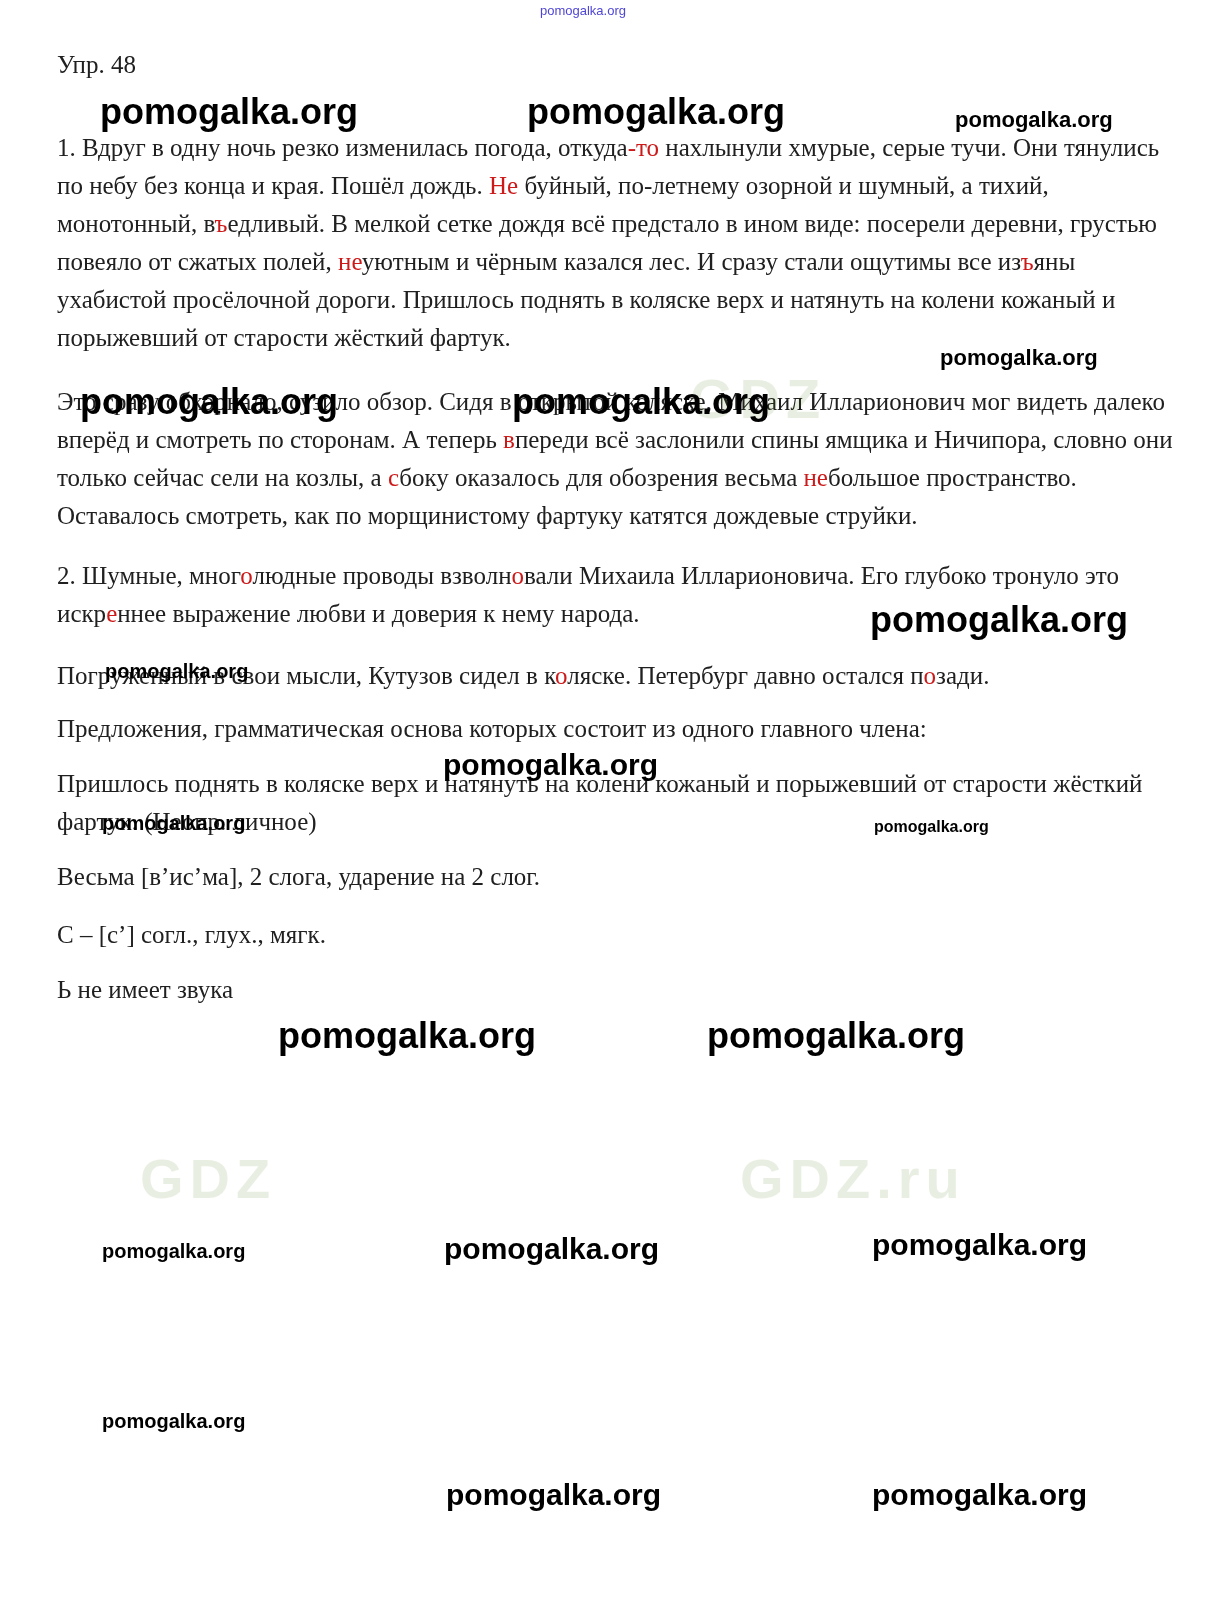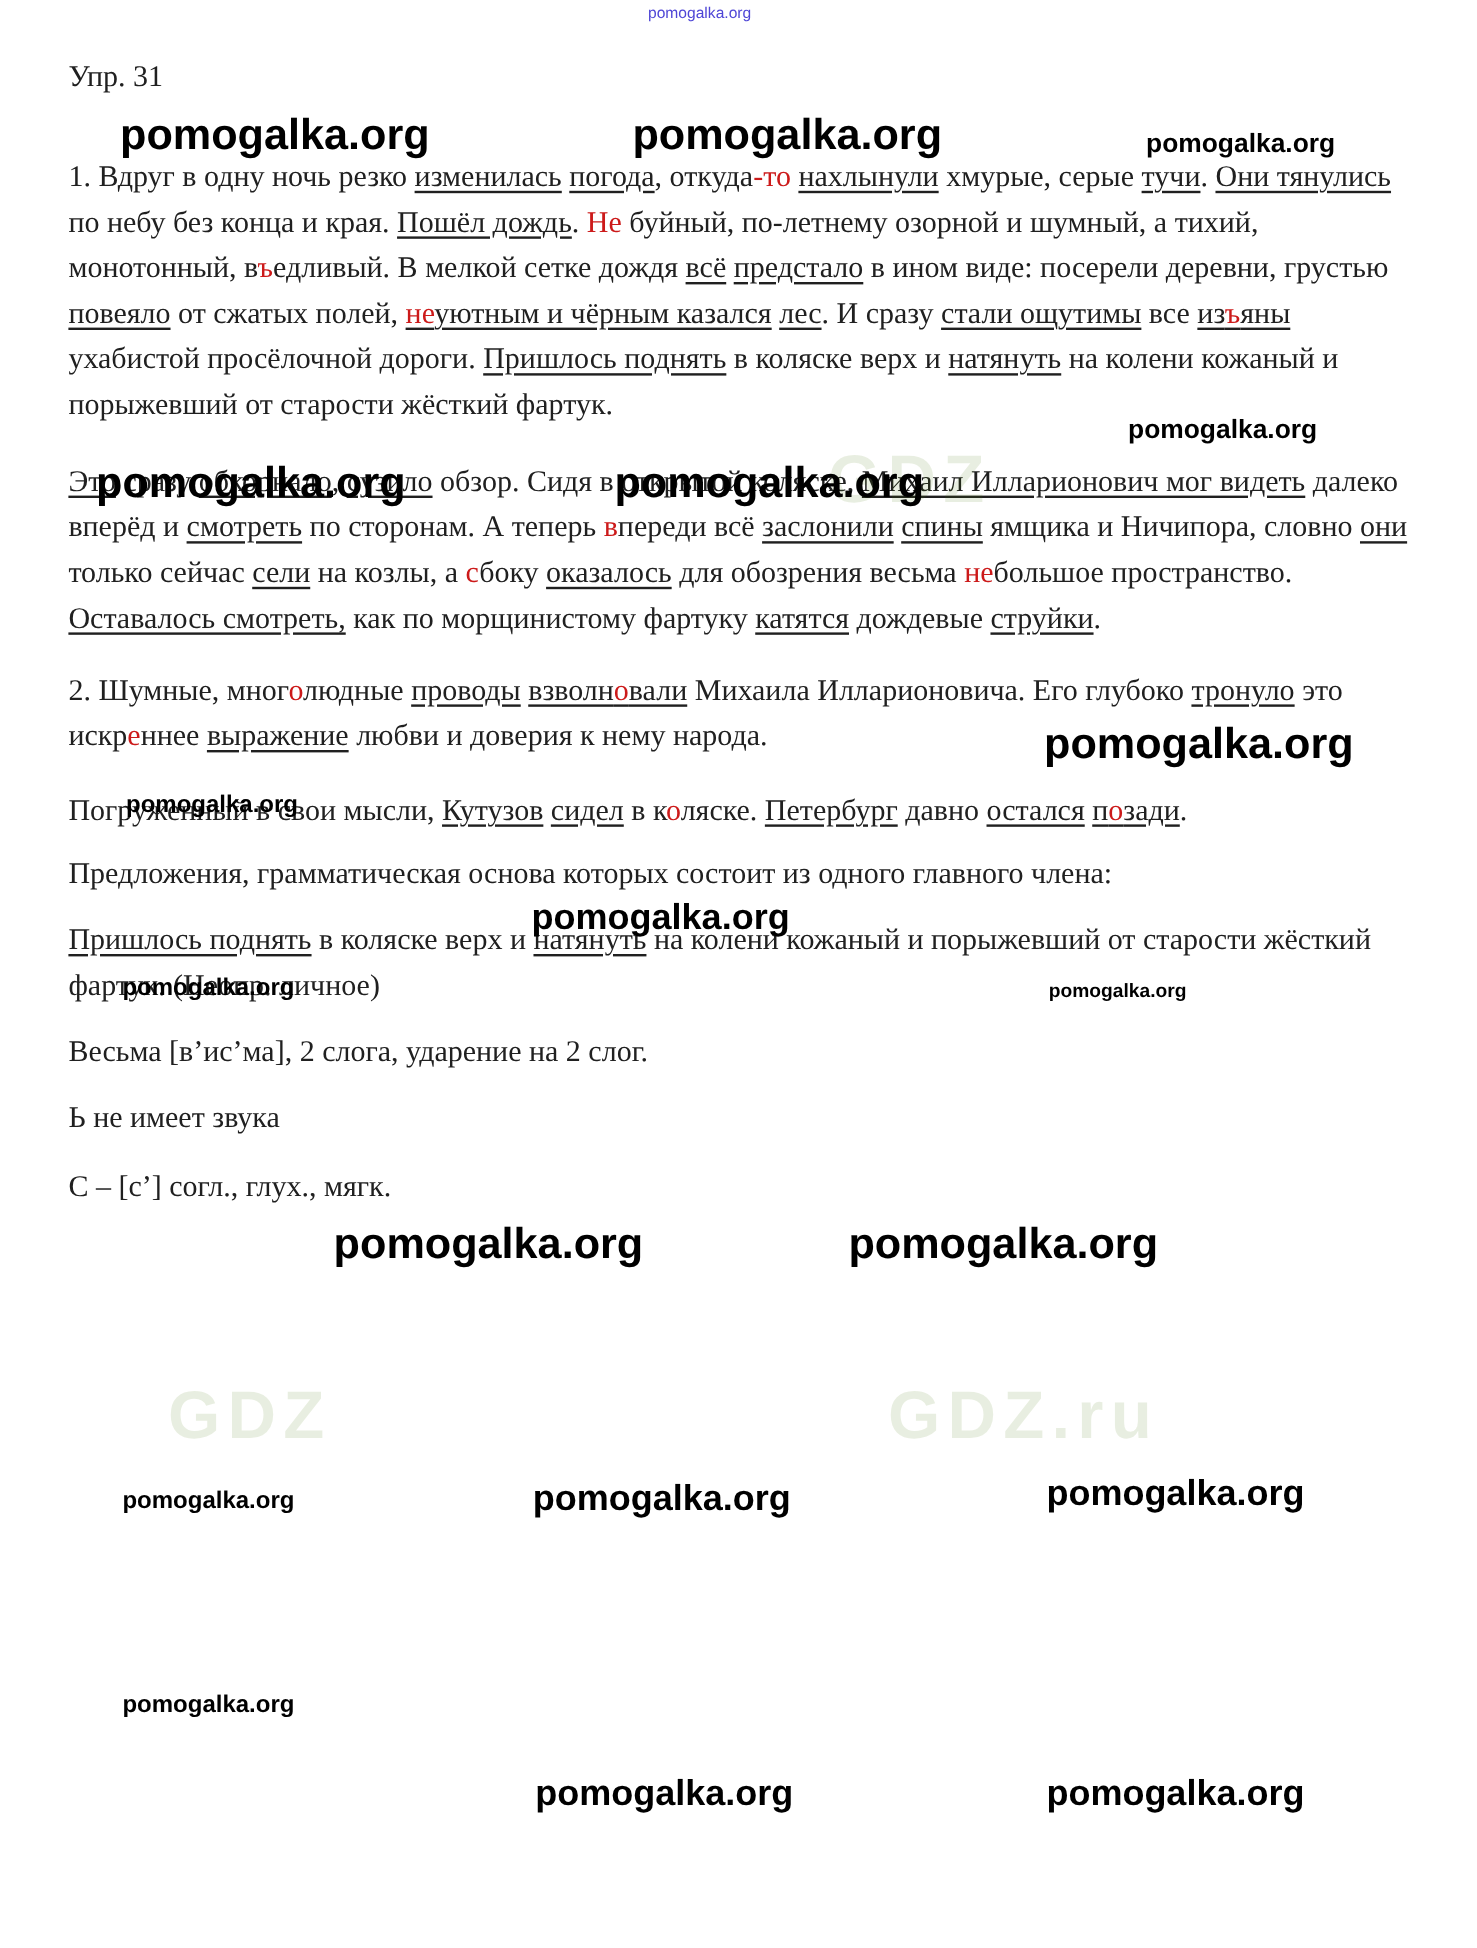--- a/index.html
+++ b/index.html
@@ -27,21 +27,20 @@
   .para{ margin:17px 0 0 0; }
   [data-pname="sentence-1"]{margin-top:45px;}
   [data-pname="sentence-2"]{margin-top:26px;}
   [data-pname="ezda"]{margin-top:15px;}
   [data-pname="sentence-3"]{margin-top:22px;}
   [data-pname="sentence-4"]{margin-top:24px;}
   [data-pname="grammar-note"]{margin-top:15px;}
   [data-pname="phon-s"]{margin-top:20px;}
   [data-pname="phon-m"]{margin-top:77px;}
   .u{
-    text-decoration:underline;
     text-decoration-thickness:2px;
     text-underline-offset:4px;
     text-decoration-color:#202020;
     margin-top:24px;
   }
   .r{ color:var(--red,#cc1a1a); }
   .wm-layer{
     position:absolute; inset:0;
     pointer-events:none;
     z-index:5;
@@ -64,31 +63,31 @@
     color:#4d7c0f;
     opacity:0.12;
     letter-spacing:6px;
   }
 </style>
 </head>
 <body>
 
 <div class="page">
   <div class="content">
-    <h1 class="heading">Упр. 31</h1>
+    <h1 class="heading">Упр. 48</h1>
 
   <p class="para" data-pname="sentence-1"><span>1. Вдруг в одну ночь резко </span><span class="u">изменилась</span><span> </span><span class="u">погода</span><span>, откуда</span><span class="r">-то</span><span> </span><span class="u">нахлынули</span><span> хмурые, серые </span><span class="u">тучи</span><span>. </span><span class="u">Они тянулись</span><span> по небу без конца и края. </span><span class="u">Пошёл дождь</span><span>. </span><span class="r">Не</span><span> буйный, по-летнему озорной и шумный, а тихий, монотонный, в</span><span class="r">ъ</span><span>едливый. В мелкой сетке дождя </span><span class="u">всё</span><span> </span><span class="u">предстало</span><span> в ином виде: посерели деревни, грустью </span><span class="u">повеяло</span><span> от сжатых полей, </span><span class="u r">не</span><span class="u">уютным и чёрным казался</span><span> </span><span class="u">лес</span><span>. И сразу </span><span class="u">стали ощутимы</span><span> все </span><span class="u">из</span><span class="u r">ъ</span><span class="u">яны</span><span> ухабистой просёлочной дороги. </span><span class="u">Пришлось поднять</span><span> в коляске верх и </span><span class="u">натянуть</span><span> на колени кожаный и порыжевший от старости жёсткий фартук.</span></p>
       <p class="para" data-pname="sentence-2"><span class="u">Это</span><span> сразу </span><span class="u">обкорнало</span><span>, </span><span class="u">сузило</span><span> обзор. Сидя в открытой коляске, </span><span class="u">Михаил Илларионович мог видеть</span><span> далеко вперёд и </span><span class="u">смотреть</span><span> по сторонам. А теперь </span><span class="r">в</span><span>переди всё </span><span class="u">заслонили</span><span> </span><span class="u">спины</span><span> ямщика и Ничипора, словно </span><span class="u">они</span><span> только сейчас </span><span class="u">сели</span><span> на козлы, а </span><span class="r">с</span><span>боку </span><span class="u">оказалось</span><span> для обозрения весьма </span><span class="r">не</span><span>большое пространство. </span><span class="u">Оставалось смотреть,</span><span> как по морщинистому фартуку </span><span class="u">катятся</span><span> дождевые </span><span class="u">струйки</span><span>.</span></p>
       <p class="para" data-pname="sentence-3"><span>2. Шумные, мног</span><span class="r">о</span><span>людные </span><span class="u">проводы</span><span> </span><span class="u">взволн</span><span class="u r">о</span><span class="u">вали</span><span> Михаила Илларионовича. Его глубоко </span><span class="u">тронуло</span><span> это искр</span><span class="r">е</span><span>ннее </span><span class="u">выражение</span><span> любви и доверия к нему народа.</span></p>
       <p class="para" data-pname="sentence-4"><span>Погруженный в свои мысли, </span><span class="u">Кутузов</span><span> </span><span class="u">сидел</span><span> в к</span><span class="r">о</span><span>ляске. </span><span class="u">Петербург</span><span> давно </span><span class="u">остался</span><span> </span><span class="u">п</span><span class="u r">о</span><span class="u">зади</span><span>.</span></p>
       <p class="para" data-pname="grammar-note"><span>Предложения, грамматическая основа которых состоит из одного главного члена:</span></p>
       <p class="para" data-pname="example-1"><span class="u">Пришлось поднять</span><span> в коляске верх и </span><span class="u">натянуть</span><span> на колени кожаный и порыжевший от старости жёсткий фартук. (Неопр. личное)</span></p>
       <p class="para" data-pname="phonetic-word"><span>Весьма [в’ис’ма], 2 слога, ударение на 2 слог.</span></p>
+      <p class="para" data-pname="phon-s"><span>С – [с’] согл., глух., мягк.</span></p>
       <p class="para" data-pname="phon-soft"><span>Ь не имеет звука</span></p>
-      <p class="para" data-pname="phon-s"><span>С – [с’] согл., глух., мягк.</span></p>
     </div>
   <div class="wm-layer">
 
   <div class="wm link" style="left: 540px; top: 4px; font-size: 13px;">pomogalka.org</div>
       <div class="wm faint" style="left: 690px; top: 368px; font-size: 56px;">GDZ</div>
       <div class="wm faint" style="left: 140px; top: 1148px; font-size: 56px;">GDZ</div>
       <div class="wm faint" style="left: 740px; top: 1148px; font-size: 56px;">GDZ.ru</div>
       <div class="wm big" style="left: 100px; top: 92px; font-size: 36px;">pomogalka.org</div>
       <div class="wm big" style="left: 527px; top: 92px; font-size: 36px;">pomogalka.org</div>
       <div class="wm small" style="left: 955px; top: 108px; font-size: 22px;">pomogalka.org</div>

